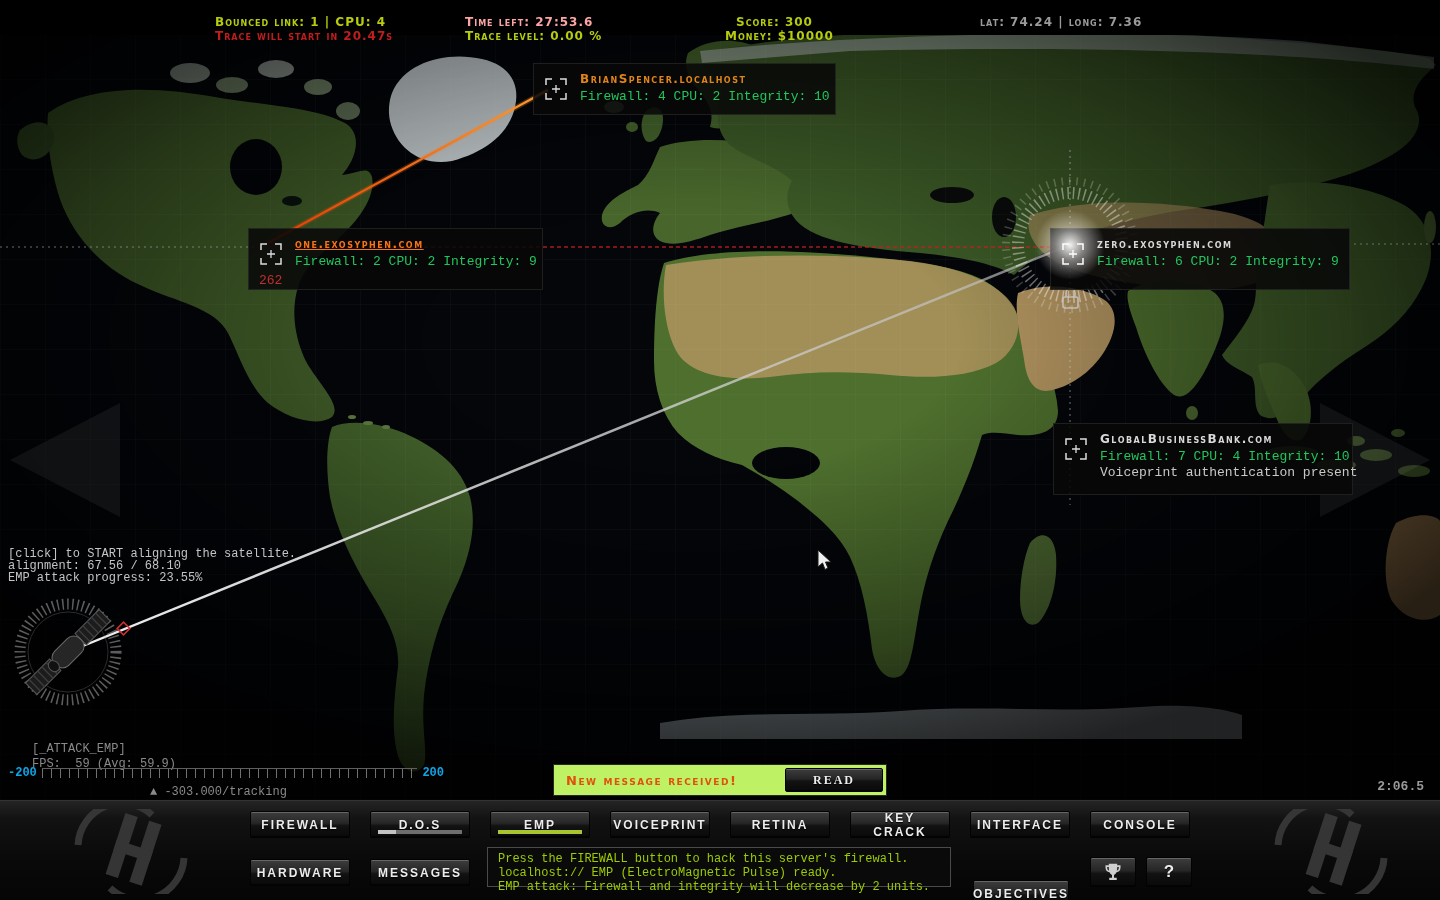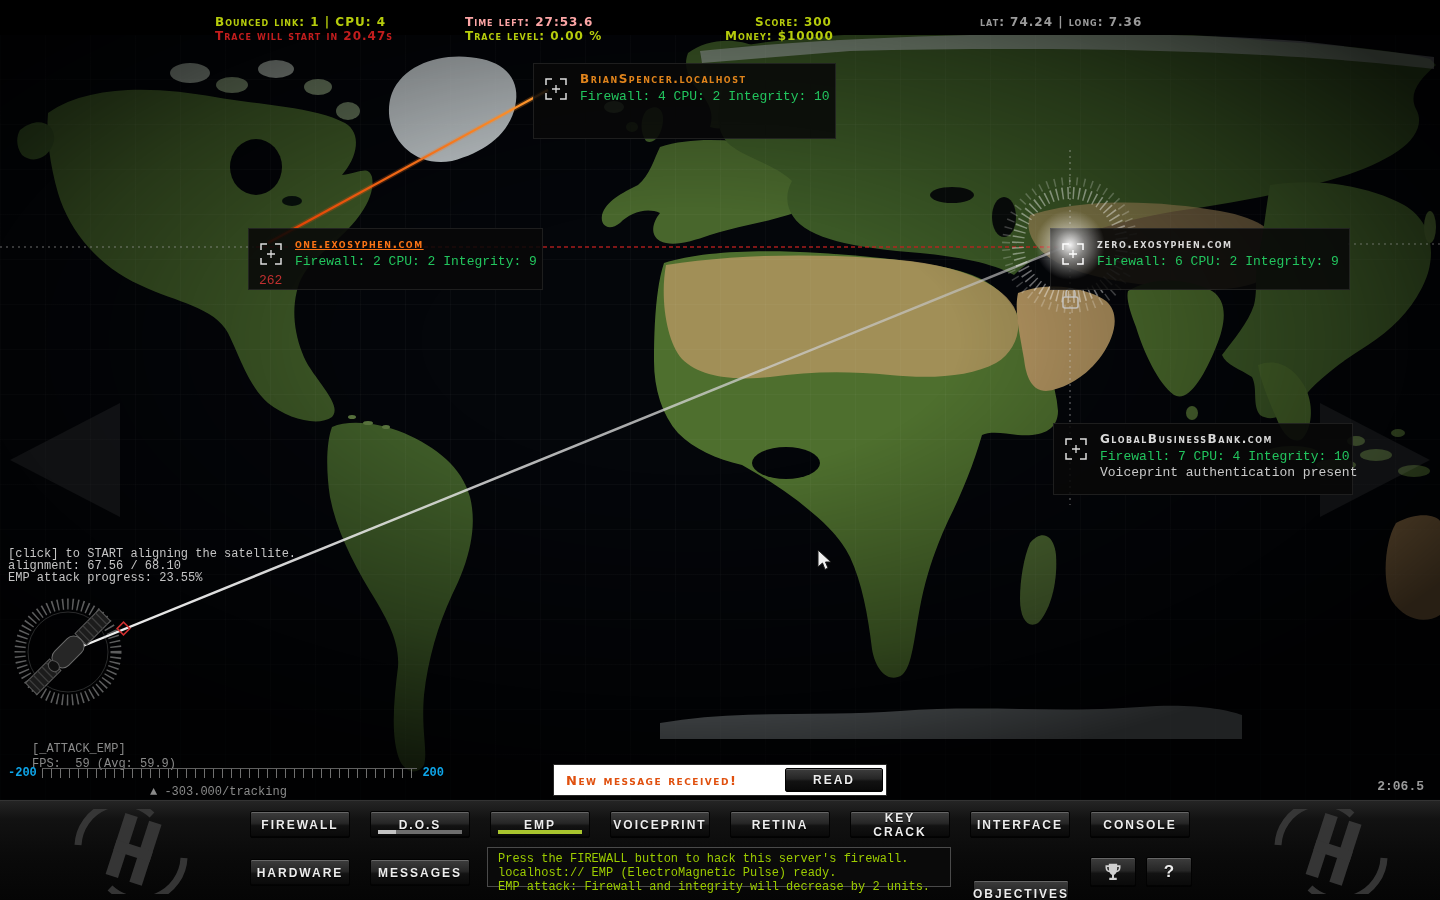--- a/index.html
+++ b/index.html
@@ -35,30 +35,30 @@
   .monohud{position:absolute;font:12px "Liberation Mono","DejaVu Sans Mono",monospace;color:#c4c4c4;
            white-space:pre;z-index:22;line-height:13px;}
   .dbg{color:#8a8a8a;}
   #ruler{position:absolute;left:8px;top:766px;width:436px;height:14px;display:flex;align-items:center;z-index:22;}
   #ruler .lbl{font:bold 12px "Liberation Mono",monospace;color:#0ea5e9;}
   #ruler .ticks{flex:1;height:9px;margin:0 5px;border-top:1px solid #5f5f5f;
      background:repeating-linear-gradient(90deg,rgba(150,150,150,.75) 0 1px,transparent 1px 9px);}
   #tracking{position:absolute;left:150px;top:785px;font:12px "Liberation Mono",monospace;color:#8a8a8a;z-index:22;}
   #session-timer{position:absolute;right:16px;top:779px;font:bold 13px "Liberation Mono",monospace;color:#9a9a9a;z-index:22;}
   
-  #msgbar{position:absolute;left:553px;top:764px;width:332px;height:30px;background:#ffffff;
+  #msgbar{position:absolute;left:553px;top:764px;width:332px;height:30px;background:#bef264;
           border:1px solid #272727;z-index:23;display:flex;align-items:center;}
   #msgbar .txt{margin-left:12px;font:bold 13px "DejaVu Sans",sans-serif;font-variant:small-caps;
                letter-spacing:1.5px;color:#e0500e;flex:1;}
   .gbtn{background:linear-gradient(180deg,#3d3d3d 0%,#262626 45%,#121212 55%,#090909 100%);
         border:1px solid #020202;border-radius:2px;color:#ececec;text-align:center;
         box-shadow:inset 0 1px 0 rgba(255,255,255,.22),inset 0 -1px 0 rgba(0,0,0,.6);
         font:bold 12px "Liberation Sans",sans-serif;letter-spacing:2px;text-shadow:0 1px 1px #000;
         display:flex;align-items:center;justify-content:center;box-sizing:border-box;cursor:pointer;}
-  #read-btn{width:98px;height:24px;margin-right:3px;}
+  #read-btn{width:98px;height:24px;margin-right:3px;font-family:Liberation Serif, serif;}
   
   #bottombar{position:absolute;left:0;top:800px;width:1440px;height:100px;z-index:30;
      background:linear-gradient(180deg,#242424 0%,#121212 18%,#0a0a0a 55%,#050505 100%);
      border-top:1px solid #333;}
   .brow{position:absolute;display:flex;gap:20px;}
   #row1{left:250px;top:10px;} #row2{left:250px;top:58px;}
   .btn{position:relative;width:100px;height:27px;}
   .btn .bar{position:absolute;left:7px;right:7px;bottom:3px;height:4px;}
   .bar-dos{background:#6e6e6e;} .bar-dos .fill{height:100%;background:#c2c2c2;}
   .bar-emp{background:#50610f;} .bar-emp .fill{height:100%;background:#a8c42e;}
@@ -75,21 +75,21 @@
 </head>
 <body>
 
 <div id="screen">
 
   <div id="topbar">
     <div class="hudline hud-yellow" style="left:215px;top:3px">Bounced link: 1 | CPU: 4</div>
     <div class="hudline hud-red" style="left:215px;top:17px">Trace will start in 20.47s</div>
     <div class="hudline hud-green" style="left:465px;top:3px">Time left: 27:53.6</div>
     <div class="hudline hud-yellow" style="left:465px;top:17px">Trace level: 0.00 %</div>
-    <div class="hudline hud-yellow" style="left:755px;top:3px">Score: 300</div>
+    <div class="hudline hud-yellow" style="left:736px;top:3px">Score: 300</div>
     <div class="hudline hud-yellow" style="left:725px;top:17px">Money: $10000</div>
     <div class="hudline hud-gray" style="left:980px;top:3px">lat: 74.24 | long: 7.36</div>
   </div>
 
   <div id="maparea">
     <svg width="1440" height="765" viewBox="0 0 1440 765">
       <rect x="0" y="0" width="1440" height="765" fill="#04060a"></rect>
       <g opacity="0.92">
 
         <path fill="#46652c" d="M48,78 C90,48 160,52 215,62 C260,70 315,72 345,88 C362,98 358,122 342,140 C360,138 368,130 372,142 C376,162 358,186 338,204 C322,219 305,230 298,252 C290,278 296,308 308,330 C322,352 342,372 332,382 C318,392 288,384 268,368 C248,350 240,322 228,298 C214,272 178,268 140,250 C100,232 70,198 58,158 C50,130 46,100 48,78 Z"></path>
@@ -194,21 +194,21 @@
         <ellipse cx="-20" cy="0" rx="5" ry="6" fill="#111111" stroke="#555" stroke-width="1"></ellipse>
       </g>
       <rect x="119" y="589" width="9" height="9" transform="rotate(45 123.5 593.5)" fill="none" stroke="#d03030" stroke-width="1.6"></rect>
     </g>
 
     <polygon points="818,515 818,532 822.5,528 825,534.5 828,533 825.5,527 831,527" fill="#efefef" stroke="#1a1a1a" stroke-width="1"></polygon>
   </svg>
   <div id="vignette"></div>
   <div id="zero-glow"></div>
 
-  <div class="tooltip" style="left:533px;top:63px;width:303px;height:76px">
+  <div class="tooltip" style="left:533px;top:63px;width:303px;height:52px">
     <svg class="xhair" width="26" height="26">
       <g stroke="#dddddd" stroke-width="1.5" fill="none">
         <path d="M3,9 V3 H9 M17,3 H23 V9 M23,17 V23 H17 M9,23 H3 V17"></path>
         <path d="M13,9 V17 M9,13 H17" stroke-width="1.3"></path>
       </g>
     </svg>
     <div class="tt-title t-orange">BrianSpencer.localhost</div>
     <div class="tt-mono tt-orange">Firewall: 4 CPU: 2 Integrity: 10</div>
   </div>
 

